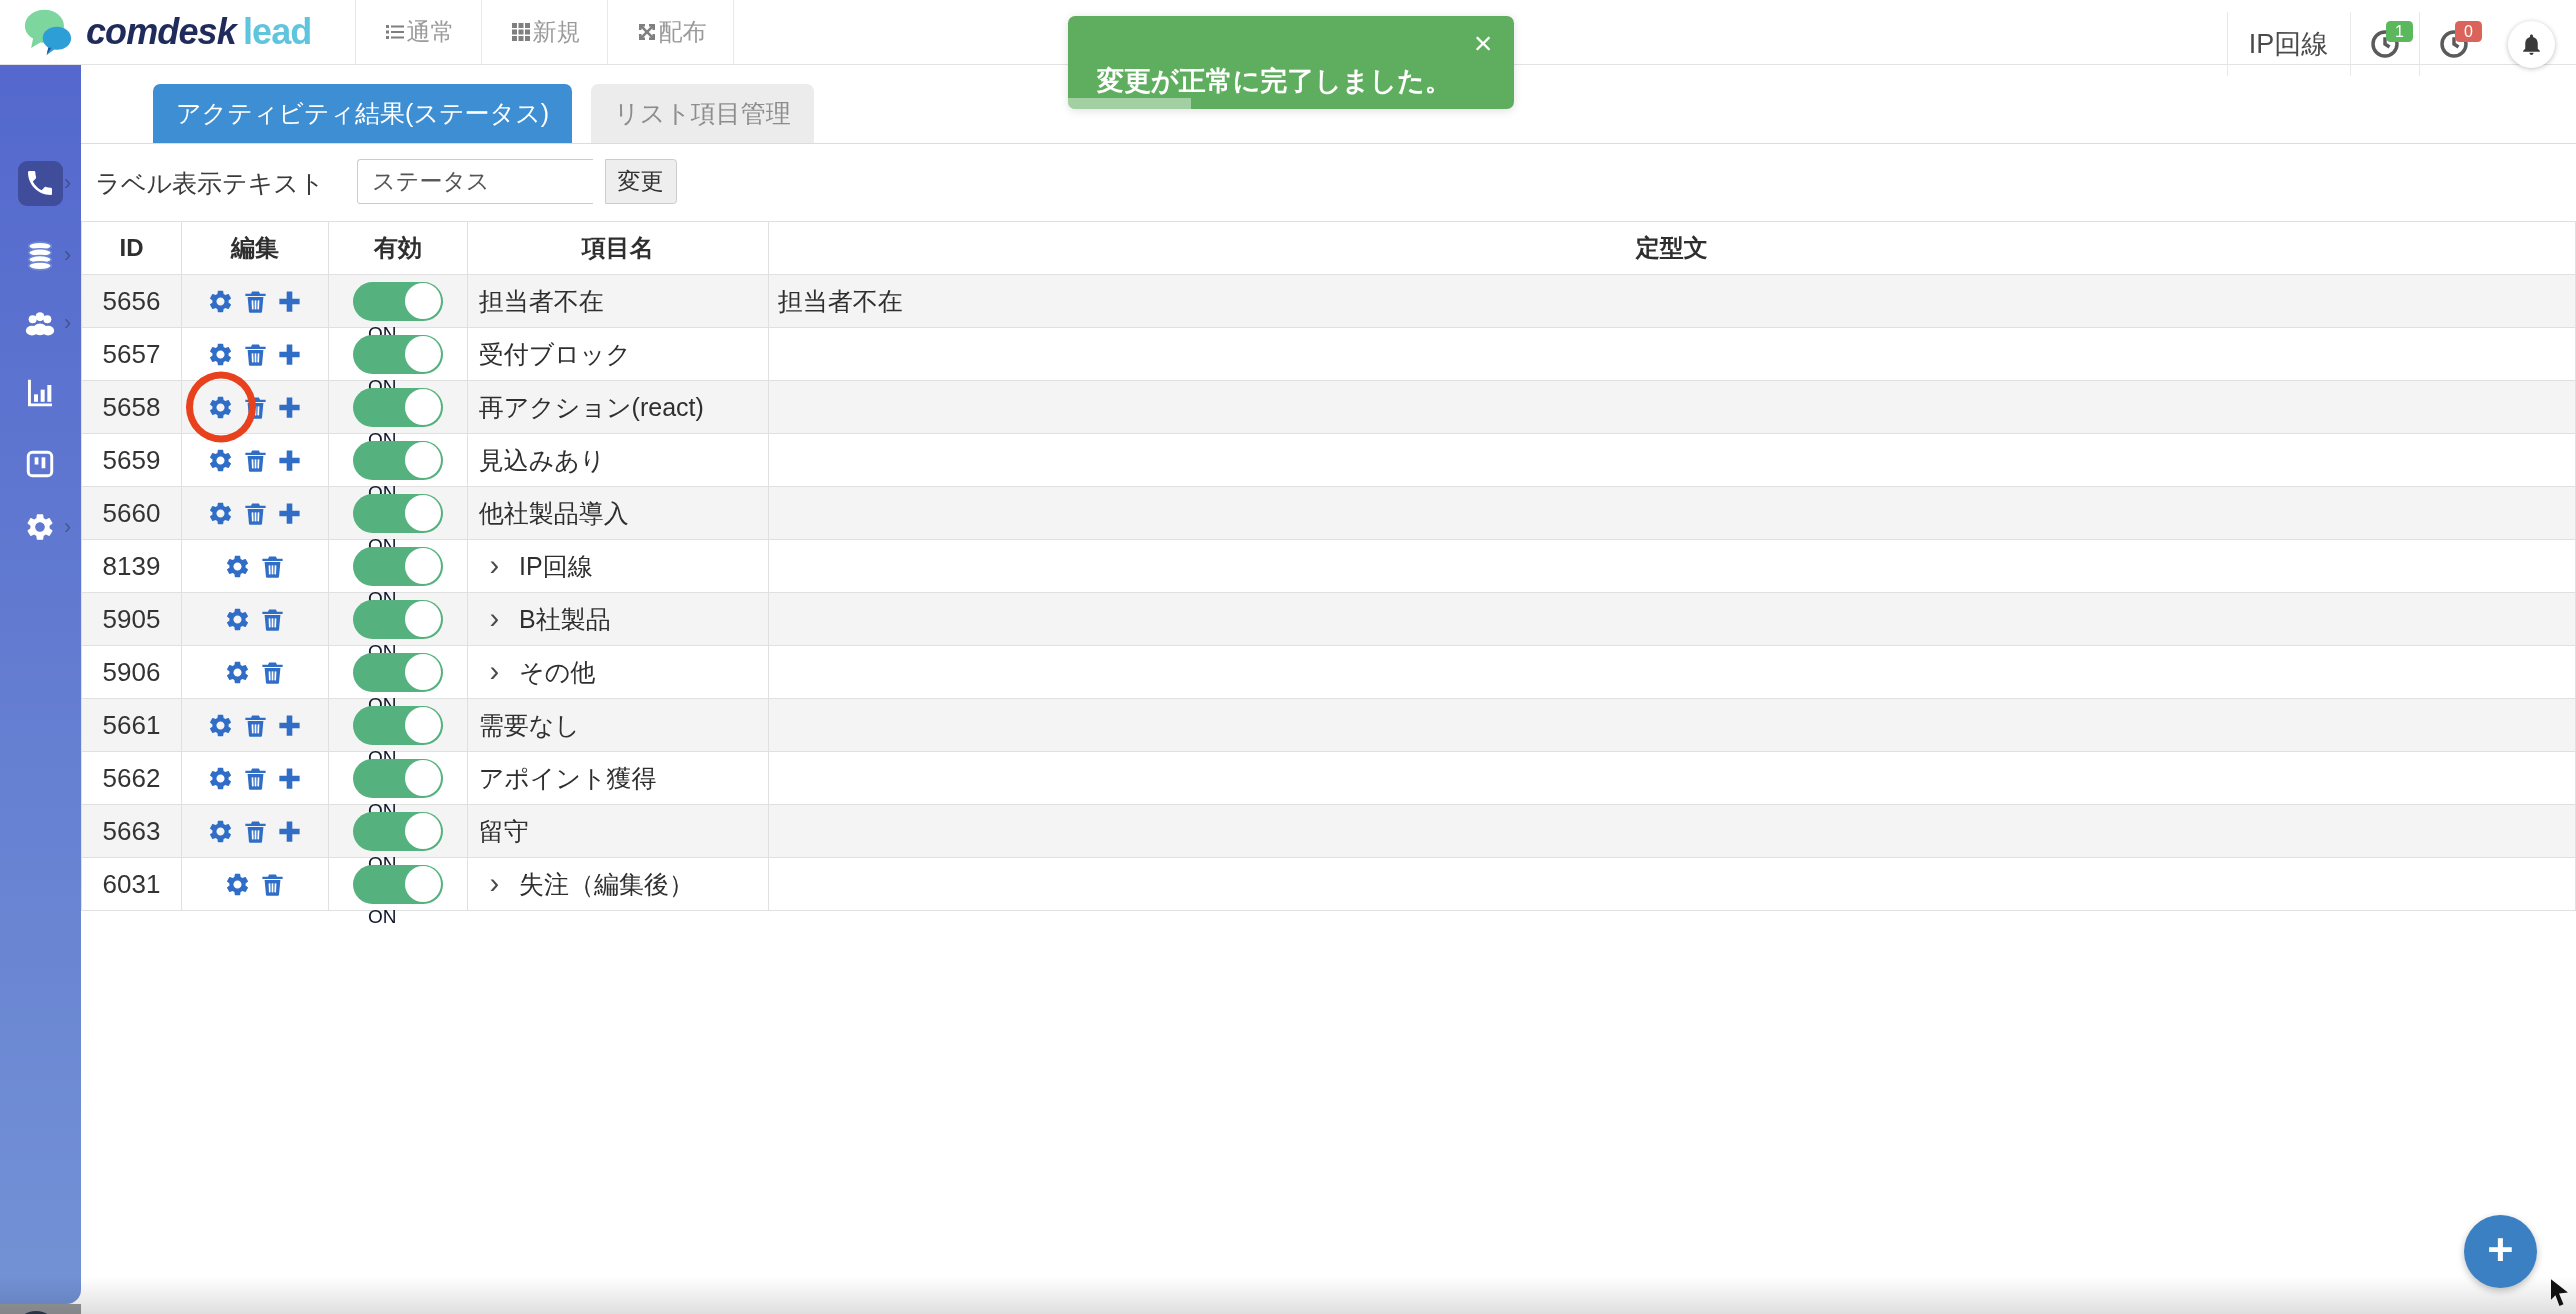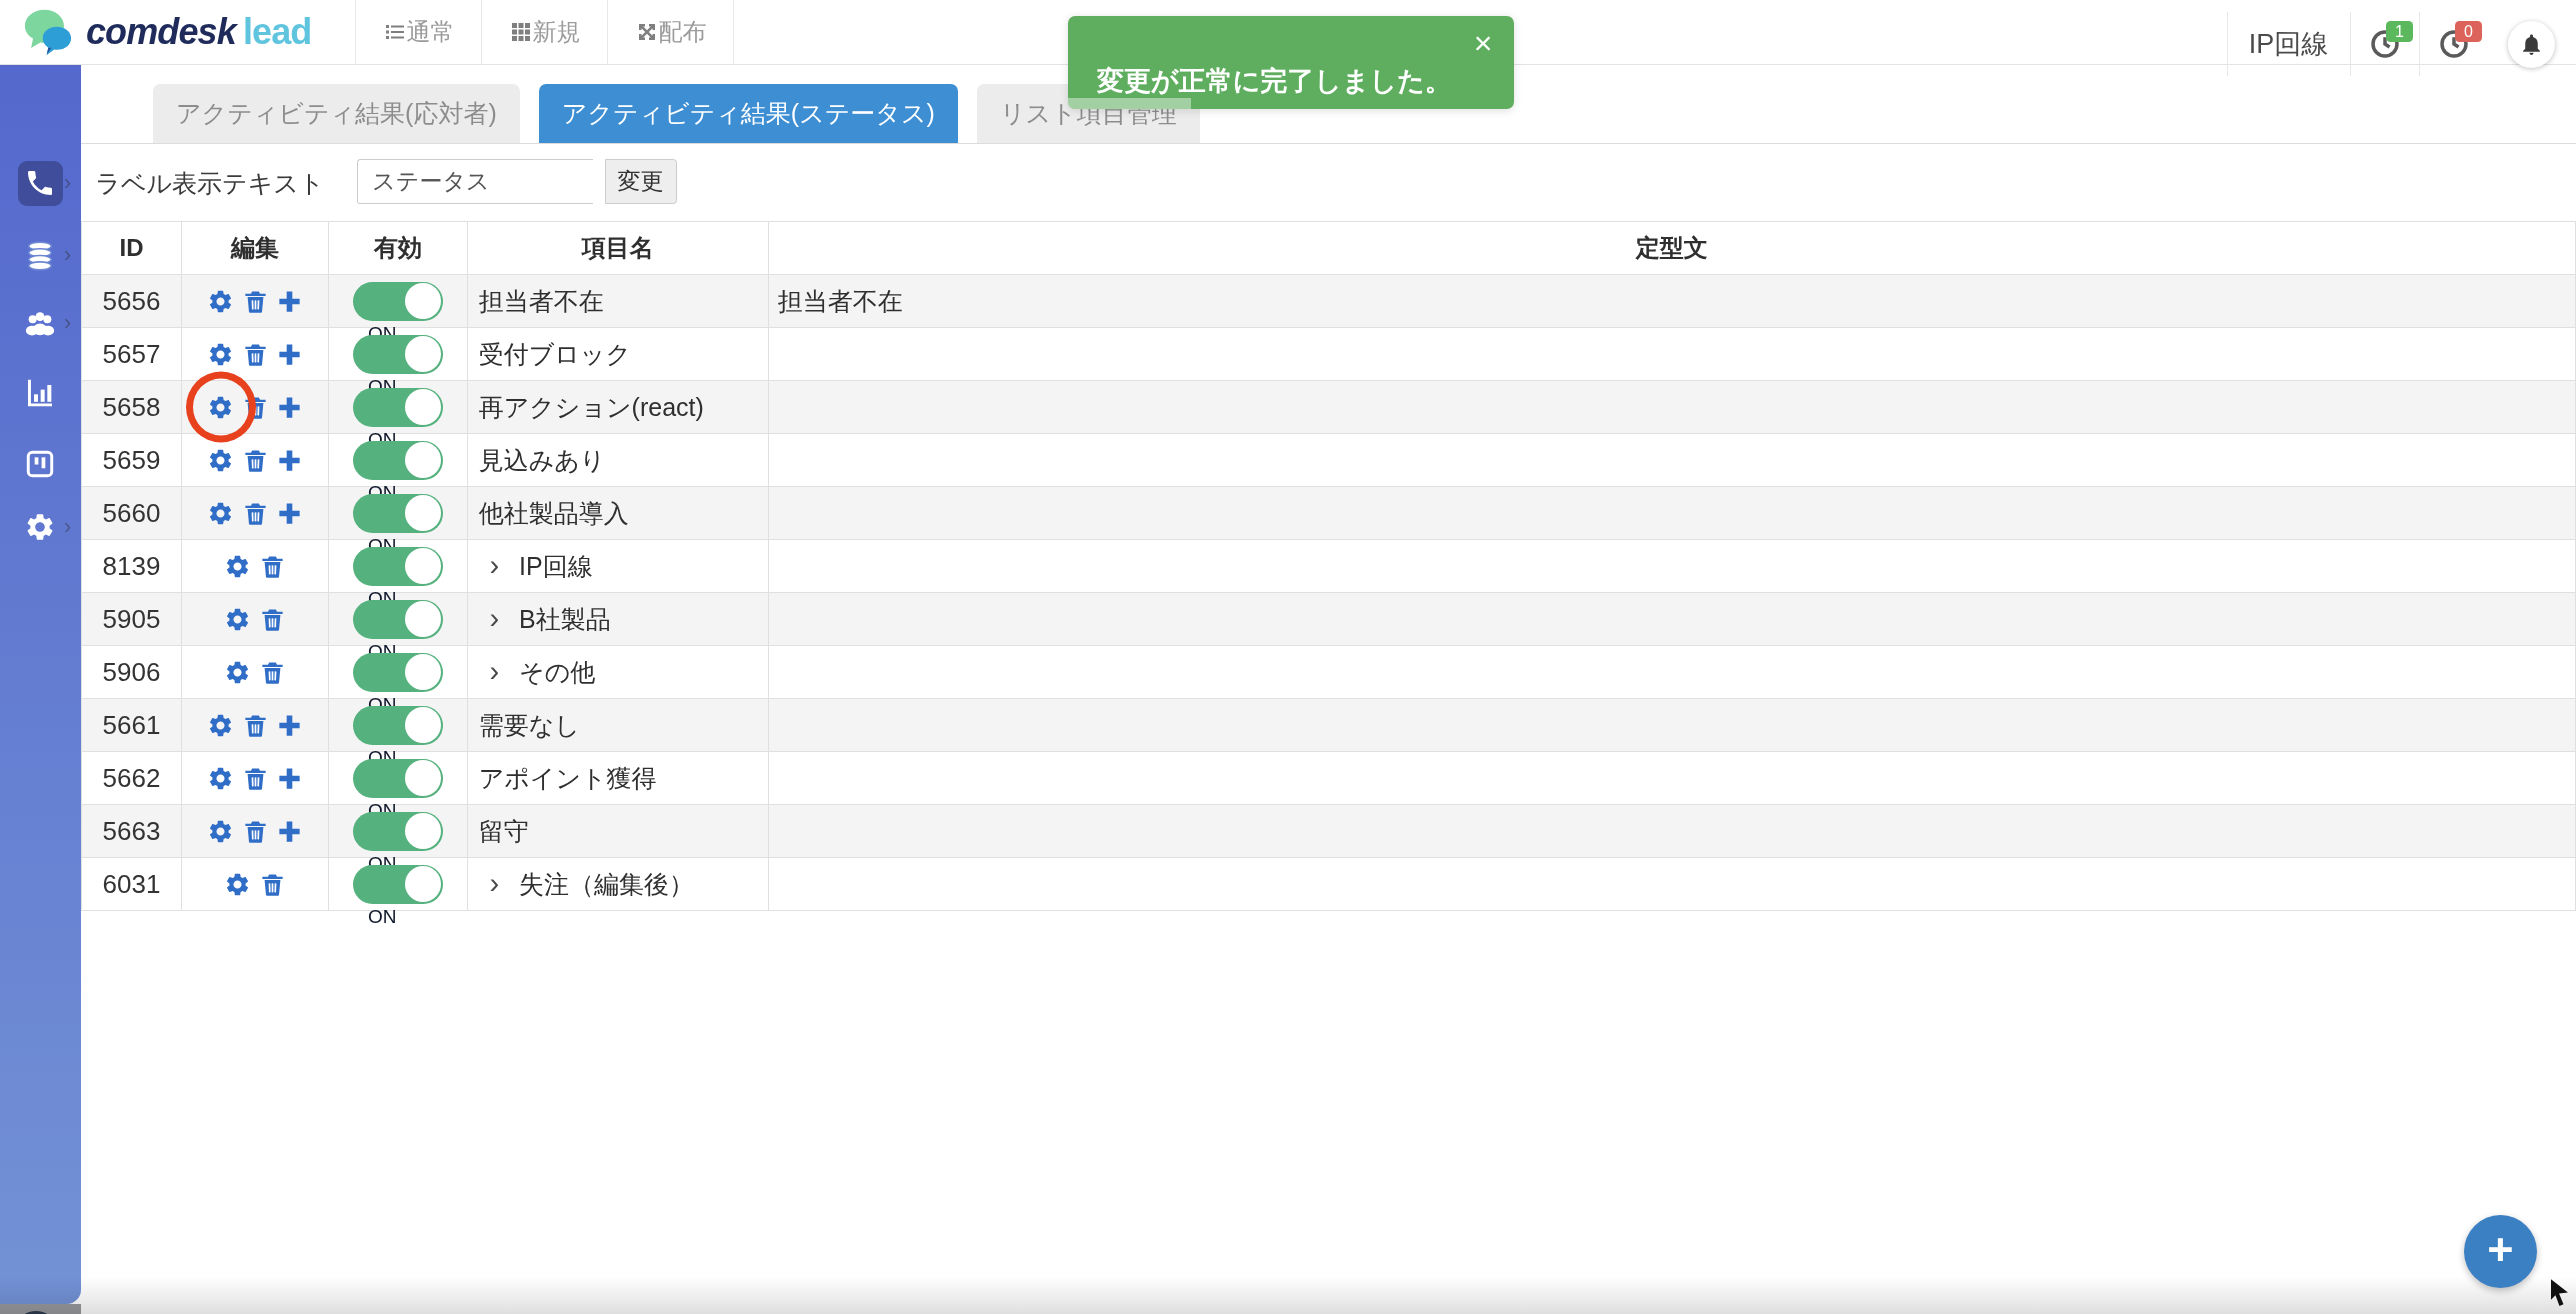--- a/index.html
+++ b/index.html
@@ -220,21 +220,20 @@
       <svg viewBox="0 0 24 24" width="50" height="50">
           <circle cx="12" cy="12" r="10" fill="none" stroke="#2e3b4e" stroke-width="2"></circle>
           <circle cx="12" cy="9.6" r="3.4" fill="#2e3b4e"></circle>
           <path d="M5.6 19.2a7.6 7.6 0 0 1 12.8 0 10 10 0 0 1-12.8 0z" fill="#2e3b4e"></path>
         </svg>
     </div>
   </div>
   <div class="sidebar-strip"></div>
 
   <div class="tabs">
-    <div class="tab">アクティビティ結果(応対者)</div>
     <div class="tab active">アクティビティ結果(ステータス)</div>
     <div class="tab">リスト項目管理</div>
   </div>
 
   <div class="form-row">
     <span class="form-label">ラベル表示テキスト</span>
     <div class="input-group">
       <input type="text" value="ステータス" style="">
       <button>変更</button>
     </div>

